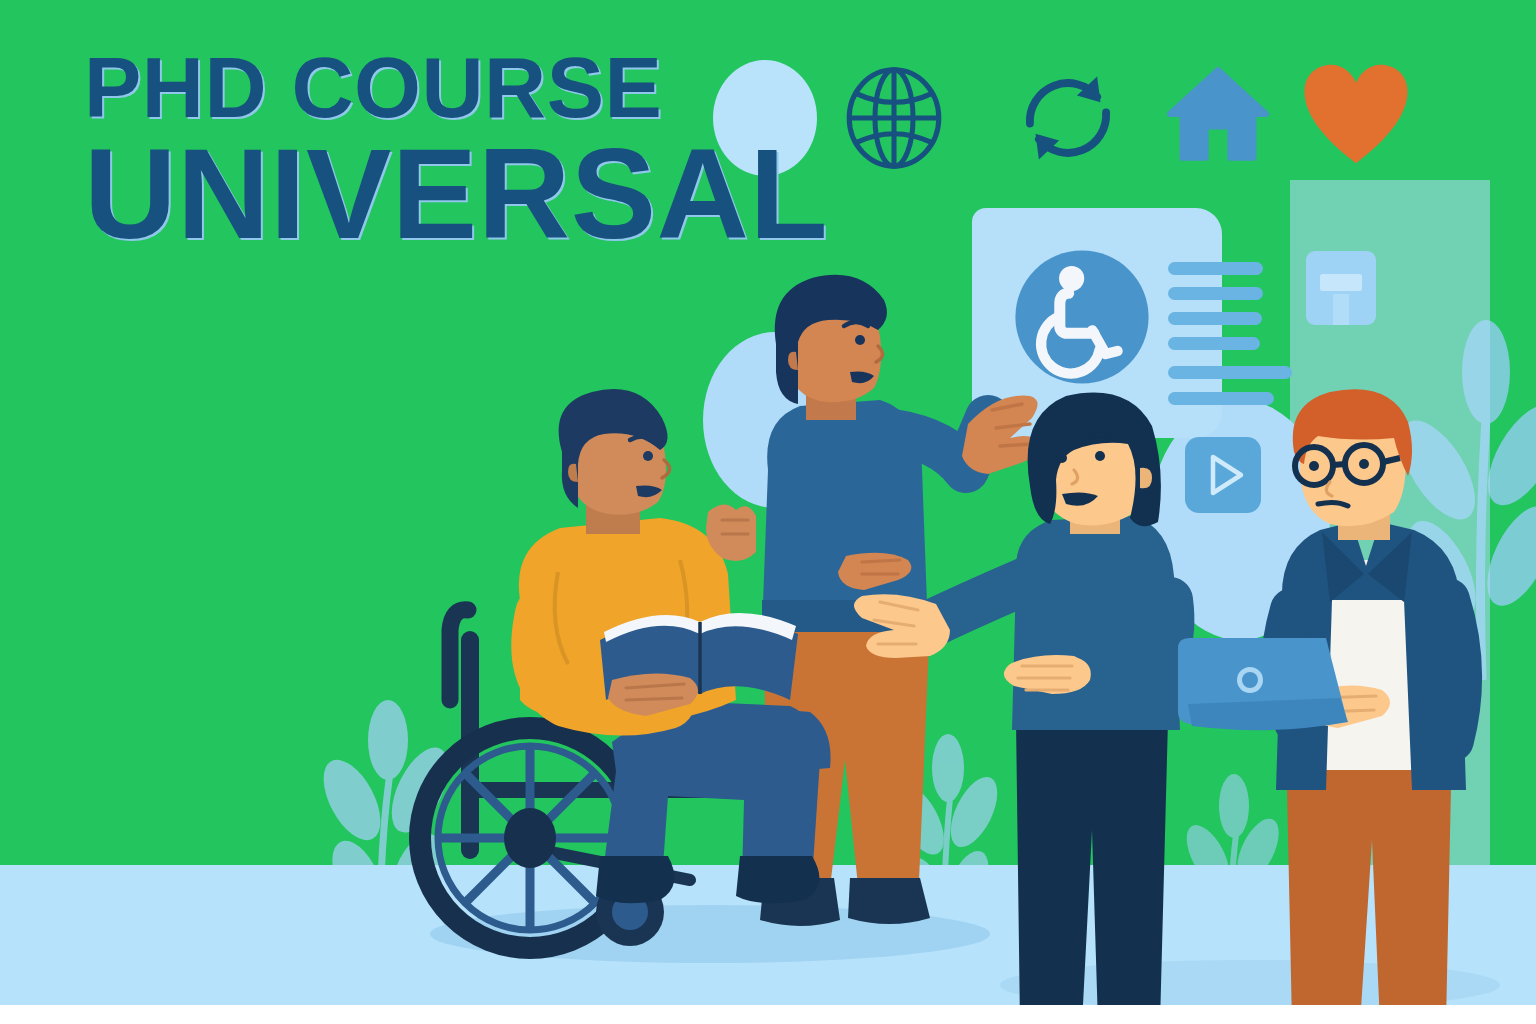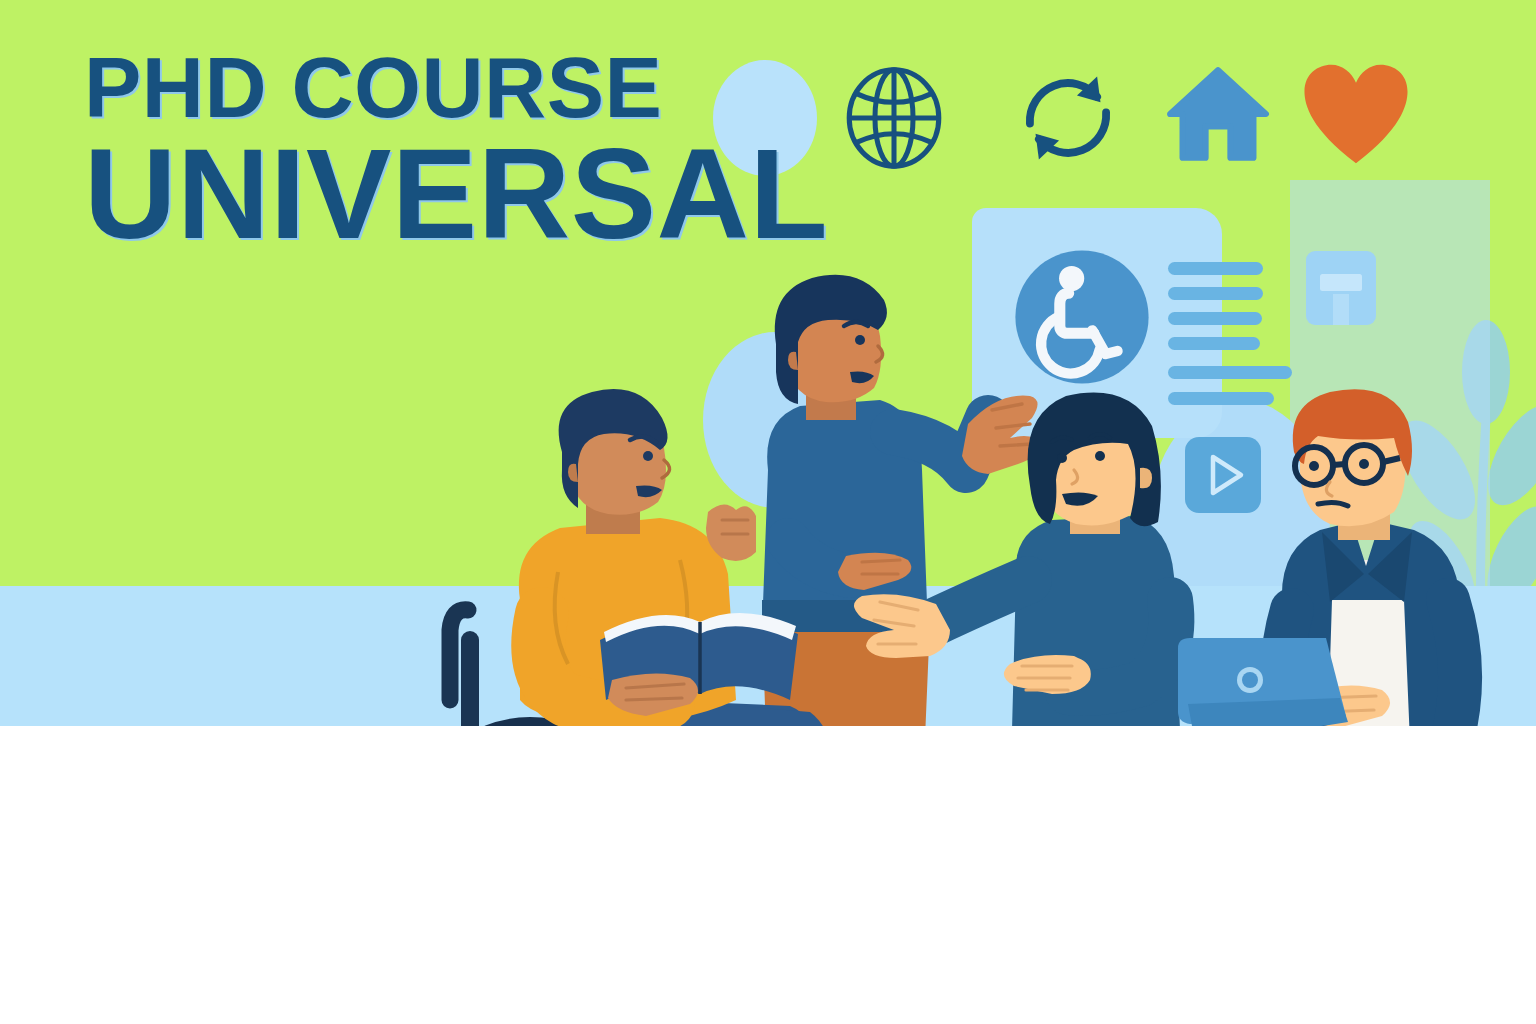--- a/index.html
+++ b/index.html
@@ -1,18 +1,18 @@
 <!DOCTYPE html>
 <html><head>
 <meta charset="utf-8">
 <style>
   html,body{margin:0;padding:0;background:#fff;}
   #poster{
-    position:relative;width:1536px;height:726px;overflow:hidden;
-    background:#bef264;
+    position:relative;width:1536px;height:1005px;overflow:hidden;
+    background:#22c55e;
     font-family:"Liberation Sans",sans-serif;
   }
   .abs{position:absolute;}
   .card-panel{
     position:absolute;background:#b6e0fa;border-radius:14px 26px 26px 14px;
   }
   .ground{
     position:absolute;left:0;bottom:0;width:100%;height:140px;
     background:#b6e2fb;
   }

